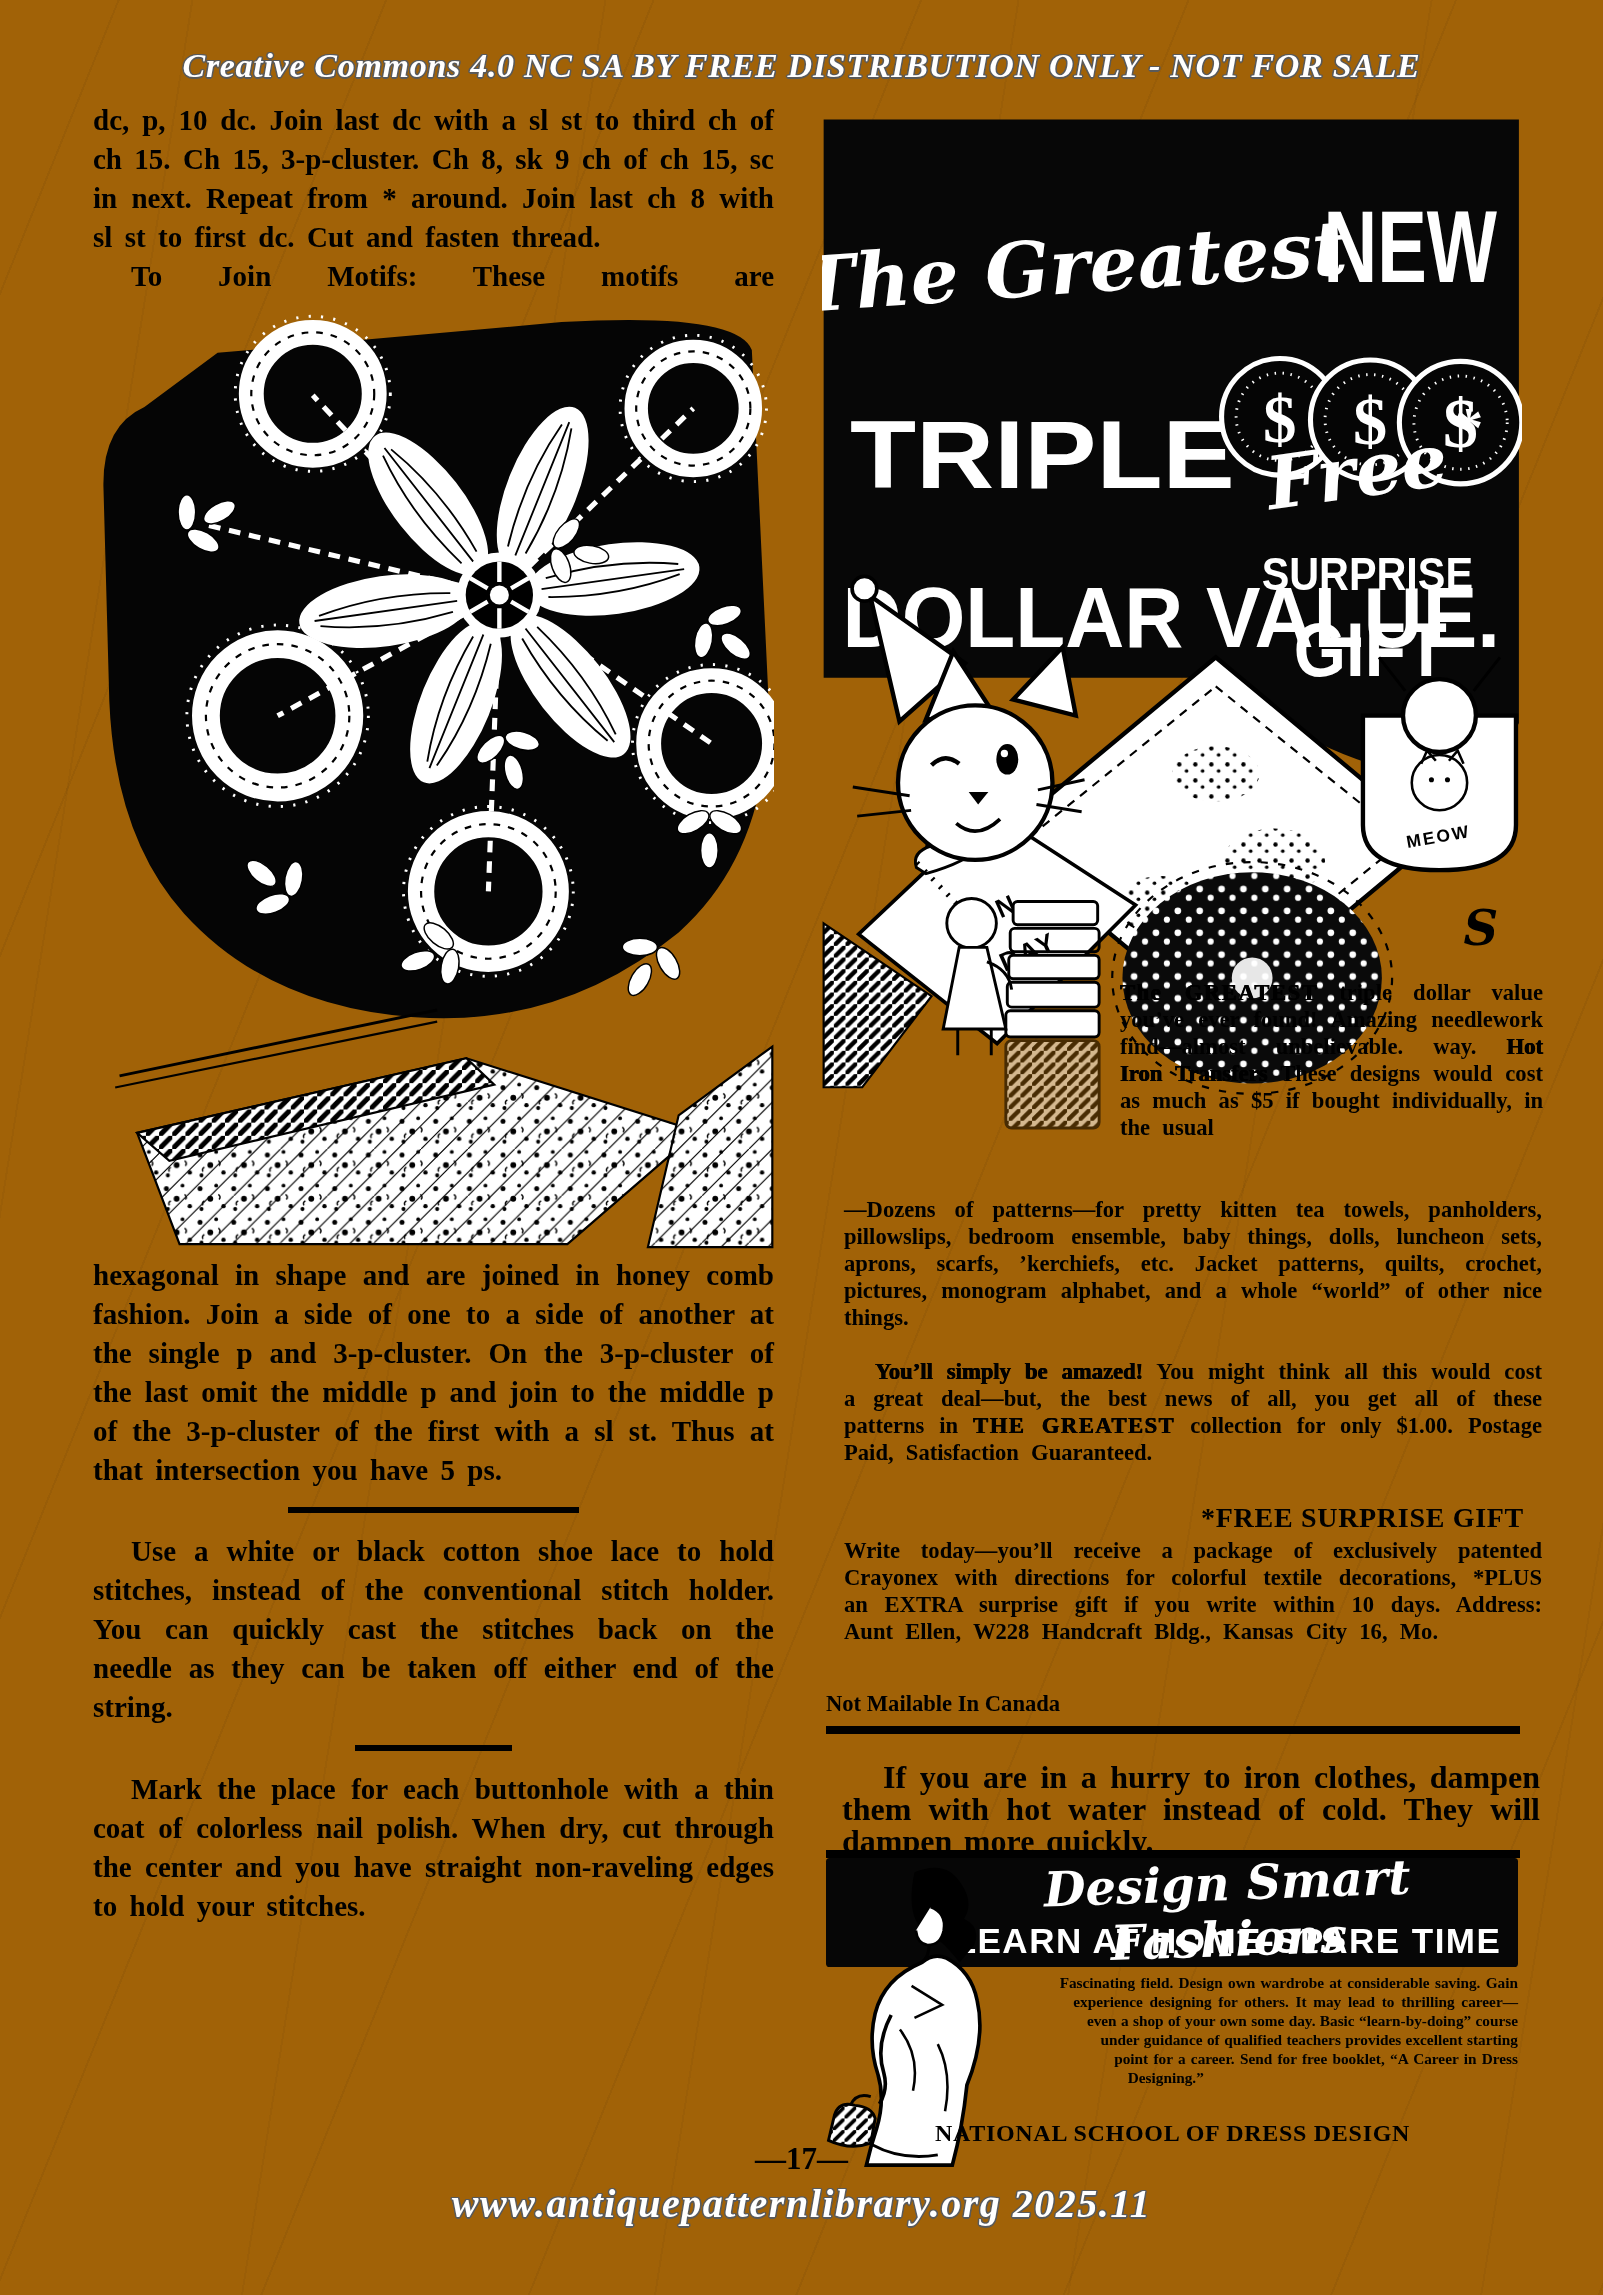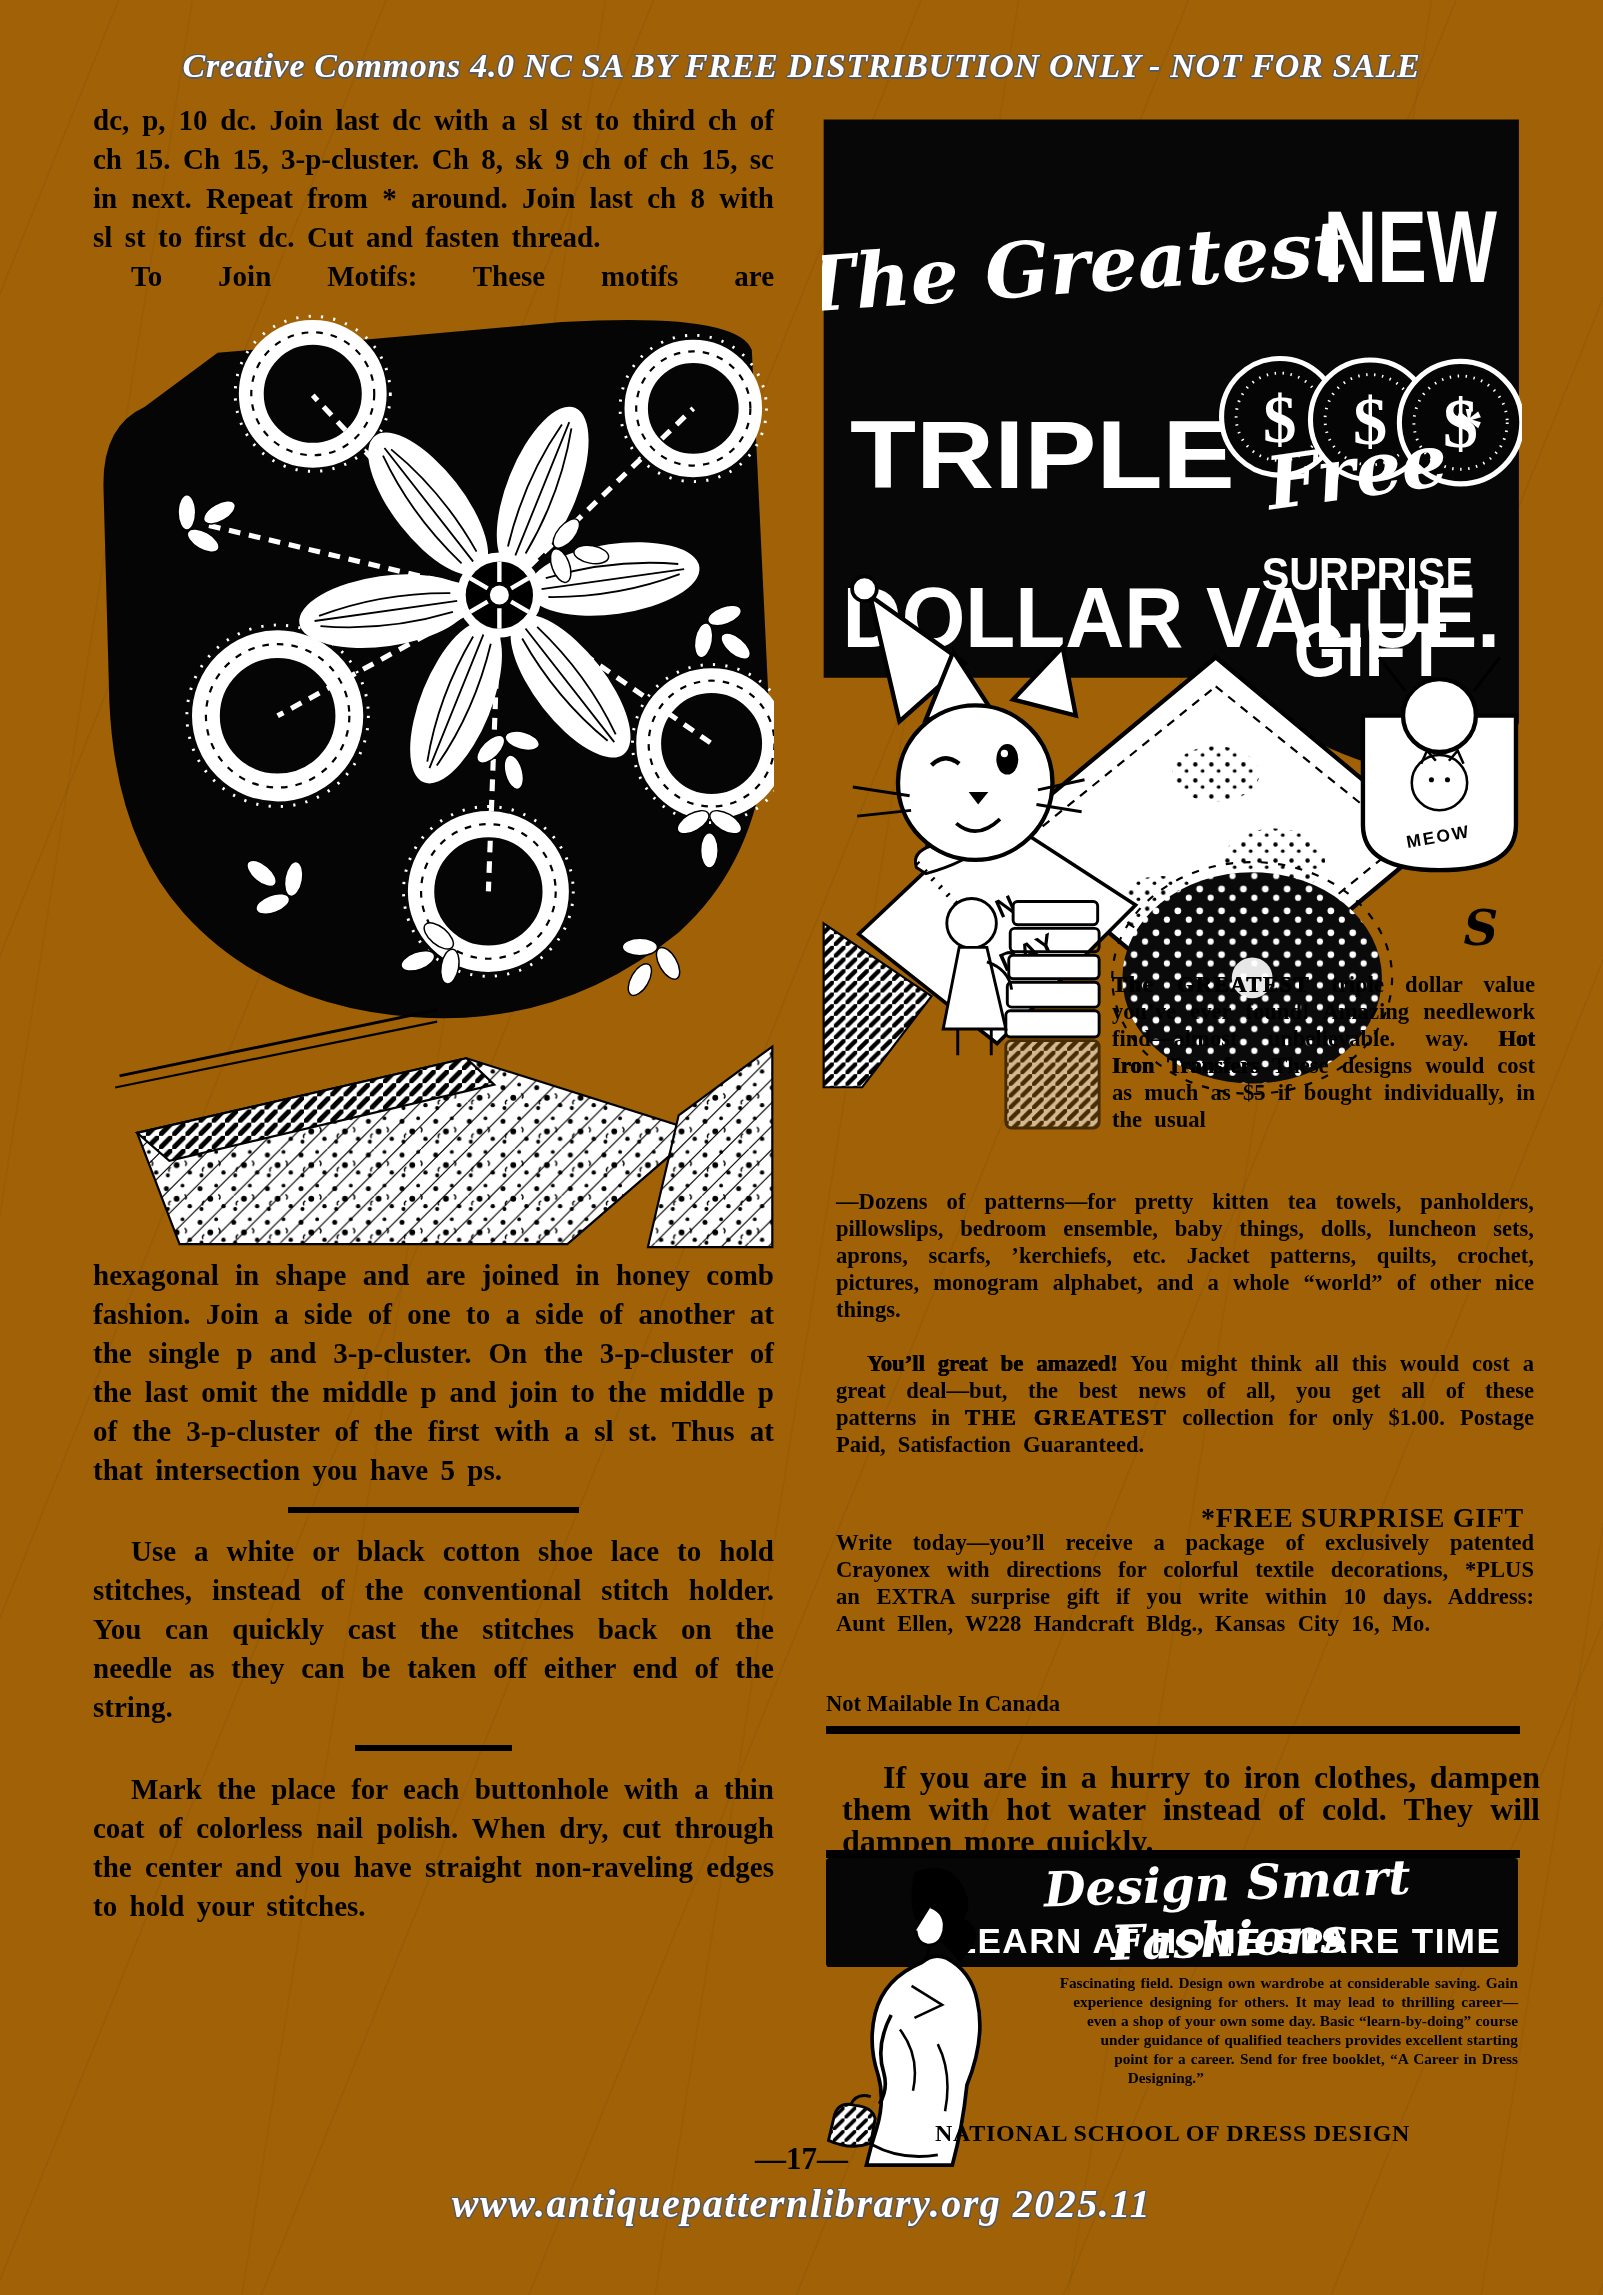--- a/index.html
+++ b/index.html
@@ -21,21 +21,21 @@
   .leftcol p{margin:0;}
   .indent{text-indent:38px;}
   .joinline{text-align-last:justify;}
   .motif-svg{display:block;margin:10.2px 0 5.8px 0;}
   .hr-left{height:5.8px;background:#000;}
   .hr1{width:291px;margin:17.5px auto 19px auto;}
   .hr2{width:157px;margin:17.5px auto 19px auto;}
 
   
   .ad-art{position:absolute;left:822px;top:118px;}
-  .rtext{position:absolute;margin:0;font-size:22.6px;line-height:27px;font-weight:bold;
+  .rtext{position:absolute;margin:8px;font-size:22.6px;line-height:27px;font-weight:bold;
     text-align:justify;word-spacing:6.6px;padding-left:10px;}
   .intro{left:1102px;top:971px;width:423px;z-index:5;}
   .dozens{left:826px;top:1188px;width:698px;}
   .amazed{left:826px;top:1350px;width:698px;text-indent:31px;}
   .gift-head{position:absolute;left:826px;top:1490px;width:698px;text-align:right;
     font-size:28px;font-weight:bold;letter-spacing:0.7px;margin-top:12px;}
   .writep{left:826px;top:1529px;width:698px;}
   .canada{position:absolute;left:826px;top:1691px;font-size:22.6px;font-weight:bold;}
   .rule-r{position:absolute;left:826px;width:694px;height:8px;background:#000;}
   .rr1{top:1726px;}
@@ -329,21 +329,21 @@
       <path d="M186,1250 v36 M232,1250 v36" fill="none"></path>
     </g>
 
     <polygon points="2,1105 150,1205 55,1330 2,1330" fill="url(#stripes2)" stroke="#000" stroke-width="3"></polygon>
   </svg>
 
   <p class="rtext intro"><span class="heavy ls">The GREATEST</span><span> triple dollar value you’ve ever found! Amazing needlework find—almost unbelievable. way. </span><span class="heavy">Hot Iron Transfers</span><span> These designs would cost as much as $5 if bought individually, in the usual</span></p>
 
   <p class="rtext dozens">—Dozens of patterns—for pretty kitten tea towels, panholders, pillowslips, bedroom ensemble, baby things, dolls, luncheon sets, aprons, scarfs, ’kerchiefs, etc. Jacket patterns, quilts, crochet, pictures, monogram alphabet, and a whole “world” of other nice things.</p>
 
-  <p class="rtext amazed"><span class="heavy">You’ll great be amazed!</span><span> You might think all this would cost a great deal—but, the best news of all, you get all of these patterns in </span><span class="heavy ls">THE GREATEST</span><span> collection for only $1.00. Postage Paid, Satisfaction Guaranteed.</span></p>
+  <p class="rtext amazed"><span class="heavy">You’ll simply be amazed!</span><span> You might think all this would cost a great deal—but, the best news of all, you get all of these patterns in </span><span class="heavy ls">THE GREATEST</span><span> collection for only $1.00. Postage Paid, Satisfaction Guaranteed.</span></p>
 
   <div class="gift-head">*FREE SURPRISE GIFT</div>
 
   <p class="rtext writep">Write today—you’ll receive a package of exclusively patented Crayonex with directions for colorful textile decorations, *PLUS an EXTRA surprise gift if you write within 10 days. Address: Aunt Ellen, W228 Handcraft Bldg., Kansas City 16, Mo.</p>
   <div class="canada">Not Mailable In Canada</div>
 
   <div class="rule-r rr1"></div>
   <p class="irontip">If you are in a hurry to iron clothes, dampen them with hot water instead of cold. They will dampen more quickly.</p>
   <div class="rule-r rr2"></div>
 

